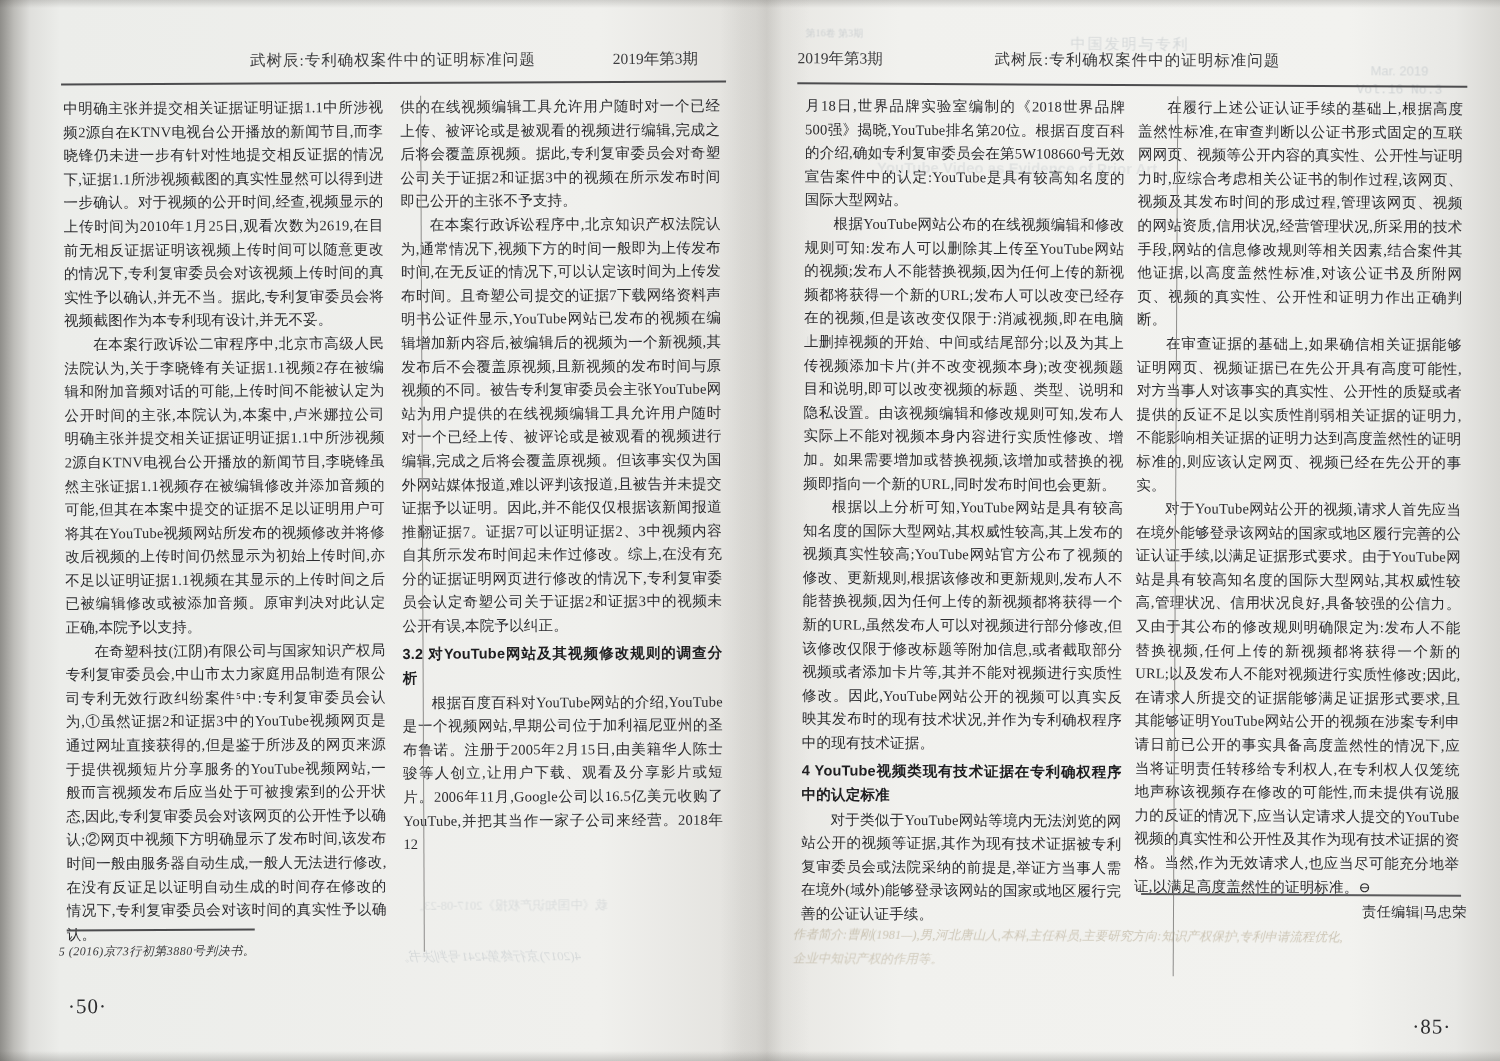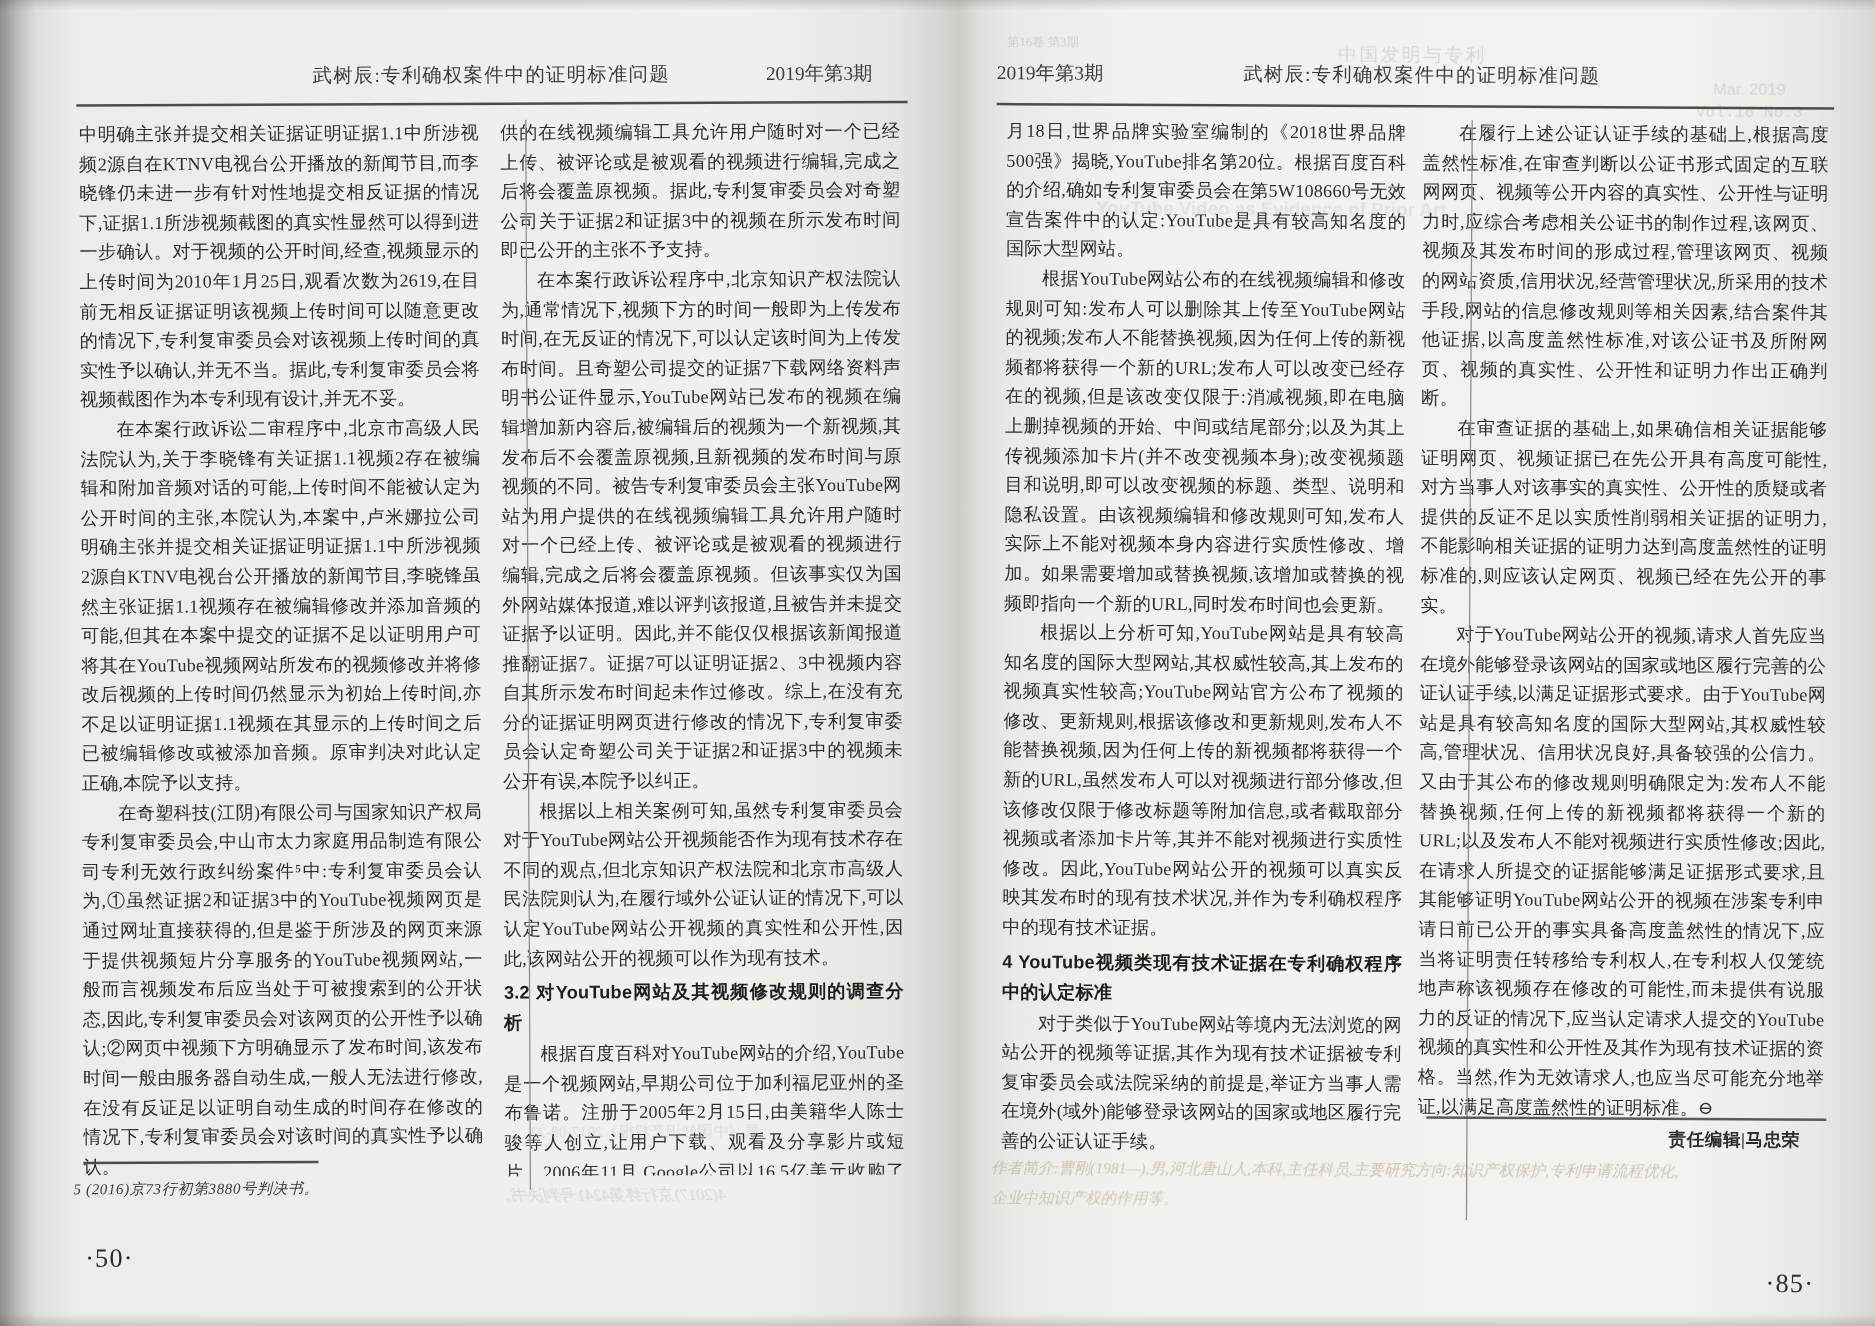--- a/index.html
+++ b/index.html
@@ -46,21 +46,21 @@
   .para.indent{text-indent:2em;}
   .para.heading{font-family:"Liberation Sans","DejaVu Sans",sans-serif;
     font-weight:bold;font-size:14.5px;color:#1e1e20;line-height:24px;margin:3px 0 2px 0;}
 
   
   .fn-rule{position:absolute;top:928px;left:35px;width:188px;height:1.5px;background:#4c4c4e;}
   .footnote{position:absolute;top:942px;left:27px;font-style:italic;font-size:12px;color:#3a3a3c;letter-spacing:.5px;}
 
   
   .ed-rule{position:absolute;top:893px;left:388px;width:320px;height:1.5px;background:#5a5a5c;}
-  .editor{position:absolute;top:902px;right:58px;font-size:14px;color:#2d2d30;font-weight:bold;letter-spacing:.5px;}
+  .editor{position:absolute;top:902px;right:31px;font-size:14px;color:#2d2d30;font-weight:normal;letter-spacing:.5px;}
 
   .pageno{position:absolute;font-size:21px;color:#2c2c2e;letter-spacing:1px;}
   .pn-left{top:993px;left:36px;}
   .pn-right{top:993px;right:46px;margin-top:20px;}
 
   
   .bleed{position:absolute;color:#8d99a4;pointer-events:none;filter:blur(.4px);}
   .bl-rh1{top:28px;left:48px;font-size:10px;opacity:.33;}
   .bl-rh2{top:35px;left:0;right:0;text-align:center;font-size:15px;opacity:.28;letter-spacing:2px;}
   .bl-rh3{top:33px;right:60px;font-size:13px;opacity:.30;font-family:Liberation Mono, monospace;margin-top:48px;}
@@ -87,21 +87,20 @@
 
     <div class="cols cols-left">
       <div class="col">
           <p class="para">中明确主张并提交相关证据证明证据1.1中所涉视频2源自在KTNV电视台公开播放的新闻节目,而李晓锋仍未进一步有针对性地提交相反证据的情况下,证据1.1所涉视频截图的真实性显然可以得到进一步确认。对于视频的公开时间,经查,视频显示的上传时间为2010年1月25日,观看次数为2619,在目前无相反证据证明该视频上传时间可以随意更改的情况下,专利复审委员会对该视频上传时间的真实性予以确认,并无不当。据此,专利复审委员会将视频截图作为本专利现有设计,并无不妥。</p>
           <p class="para indent">在本案行政诉讼二审程序中,北京市高级人民法院认为,关于李晓锋有关证据1.1视频2存在被编辑和附加音频对话的可能,上传时间不能被认定为公开时间的主张,本院认为,本案中,卢米娜拉公司明确主张并提交相关证据证明证据1.1中所涉视频2源自KTNV电视台公开播放的新闻节目,李晓锋虽然主张证据1.1视频存在被编辑修改并添加音频的可能,但其在本案中提交的证据不足以证明用户可将其在YouTube视频网站所发布的视频修改并将修改后视频的上传时间仍然显示为初始上传时间,亦不足以证明证据1.1视频在其显示的上传时间之后已被编辑修改或被添加音频。原审判决对此认定正确,本院予以支持。</p>
           <p class="para indent">在奇塑科技(江阴)有限公司与国家知识产权局专利复审委员会,中山市太力家庭用品制造有限公司专利无效行政纠纷案件⁵中:专利复审委员会认为,①虽然证据2和证据3中的YouTube视频网页是通过网址直接获得的,但是鉴于所涉及的网页来源于提供视频短片分享服务的YouTube视频网站,一般而言视频发布后应当处于可被搜索到的公开状态,因此,专利复审委员会对该网页的公开性予以确认;②网页中视频下方明确显示了发布时间,该发布时间一般由服务器自动生成,一般人无法进行修改,在没有反证足以证明自动生成的时间存在修改的情况下,专利复审委员会对该时间的真实性予以确认。</p>
         </div>
       <div class="col">
           <p class="para">供的在线视频编辑工具允许用户随时对一个已经上传、被评论或是被观看的视频进行编辑,完成之后将会覆盖原视频。据此,专利复审委员会对奇塑公司关于证据2和证据3中的视频在所示发布时间即已公开的主张不予支持。</p>
           <p class="para indent">在本案行政诉讼程序中,北京知识产权法院认为,通常情况下,视频下方的时间一般即为上传发布时间,在无反证的情况下,可以认定该时间为上传发布时间。且奇塑公司提交的证据7下载网络资料声明书公证件显示,YouTube网站已发布的视频在编辑增加新内容后,被编辑后的视频为一个新视频,其发布后不会覆盖原视频,且新视频的发布时间与原视频的不同。被告专利复审委员会主张YouTube网站为用户提供的在线视频编辑工具允许用户随时对一个已经上传、被评论或是被观看的视频进行编辑,完成之后将会覆盖原视频。但该事实仅为国外网站媒体报道,难以评判该报道,且被告并未提交证据予以证明。因此,并不能仅仅根据该新闻报道推翻证据7。证据7可以证明证据2、3中视频内容自其所示发布时间起未作过修改。综上,在没有充分的证据证明网页进行修改的情况下,专利复审委员会认定奇塑公司关于证据2和证据3中的视频未公开有误,本院予以纠正。</p>
-          <p class="para indent">根据以上相关案例可知,虽然专利复审委员会对于YouTube网站公开视频能否作为现有技术存在不同的观点,但北京知识产权法院和北京市高级人民法院则认为,在履行域外公证认证的情况下,可以认定YouTube网站公开视频的真实性和公开性,因此,该网站公开的视频可以作为现有技术。</p>
           <p class="para heading">3.2 对YouTube网站及其视频修改规则的调查分析</p>
           <p class="para indent">根据百度百科对YouTube网站的介绍,YouTube是一个视频网站,早期公司位于加利福尼亚州的圣布鲁诺。注册于2005年2月15日,由美籍华人陈士骏等人创立,让用户下载、观看及分享影片或短片。2006年11月,Google公司以16.5亿美元收购了YouTube,并把其当作一家子公司来经营。2018年12</p>
         </div>
     </div>
     <div class="col-divider cd-left"></div>
 
     <div class="fn-rule"></div>
     <div class="footnote">5 (2016)京73行初第3880号判决书。</div>
 
     <div class="bleed bl-lb1">载《中国知识产权报》2017-08-23。</div>

